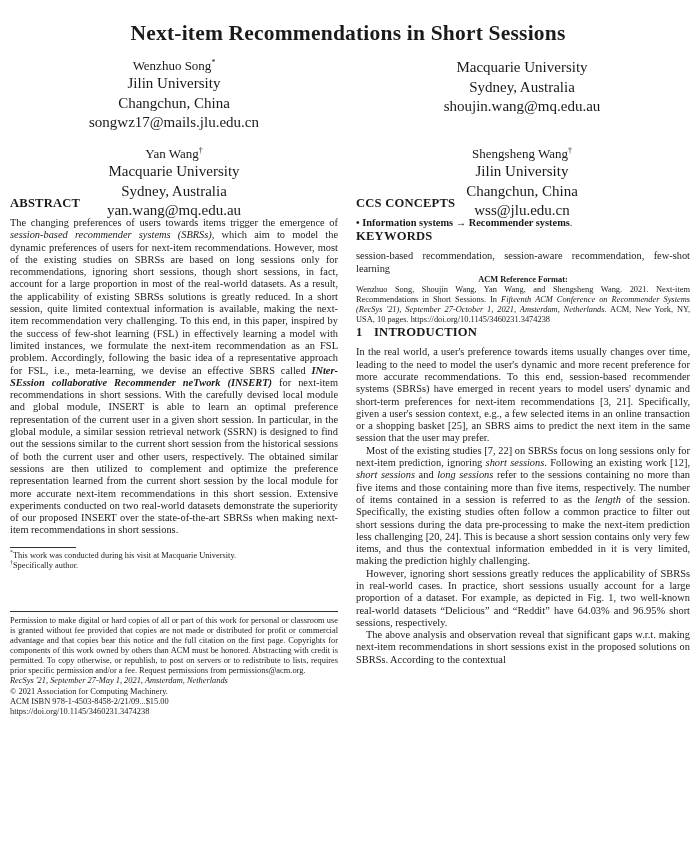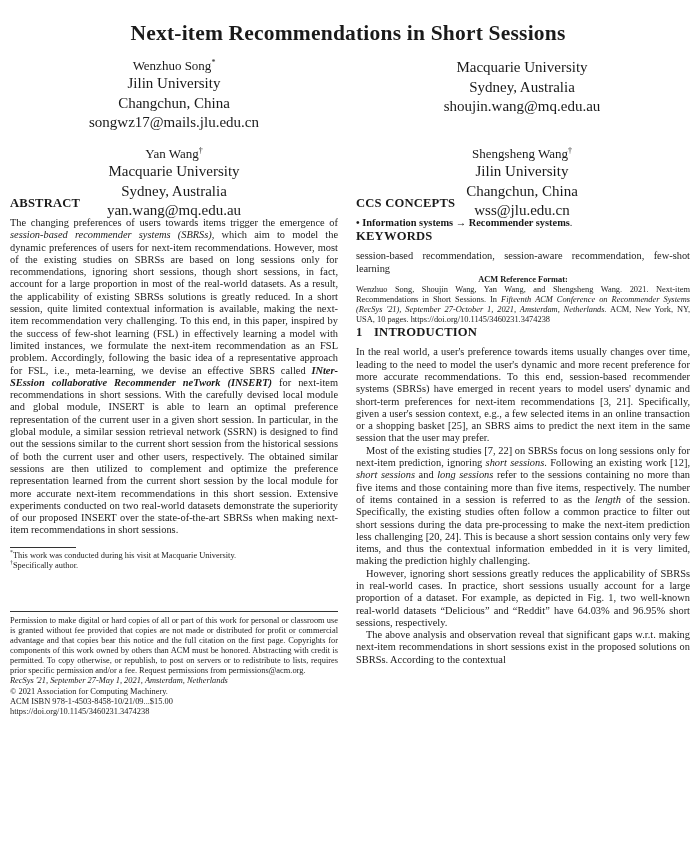--- a/index.html
+++ b/index.html
@@ -111,21 +111,21 @@
 
     <div class="footnote-rule"></div>
     <p class="small"><sup>*</sup><span>This work was conducted during his visit at Macquarie University.</span></p>
     <p class="small"><sup>†</sup><span>Specifically author.</span></p>
 
     <div class="permission">
       <div class="perm-rule"></div>
       <p class="small just">Permission to make digital or hard copies of all or part of this work for personal or classroom use is granted without fee provided that copies are not made or distributed for profit or commercial advantage and that copies bear this notice and the full citation on the first page. Copyrights for components of this work owned by others than ACM must be honored. Abstracting with credit is permitted. To copy otherwise, or republish, to post on servers or to redistribute to lists, requires prior specific permission and/or a fee. Request permissions from permissions@acm.org.</p>
       <p class="small italic">RecSys '21, September 27-May 1, 2021, Amsterdam, Netherlands</p>
       <p class="small">© 2021 Association for Computing Machinery.</p>
-      <p class="small">ACM ISBN 978-1-4503-8458-10/21/09...$15.00</p>
+      <p class="small">ACM ISBN 978-1-4503-8458-2/21/09...$15.00</p>
       <p class="small">https://doi.org/10.1145/3460231.3474238</p>
     </div>
   </div>
 
   <div class="col col-right">
     <h2 class="sec">CCS CONCEPTS</h2>
     <p class="body"><span class="seg-b">• Information systems → Recommender systems</span><span>.</span></p>
 
     <h2 class="sec mt14">KEYWORDS</h2>
     <p class="body">session-based recommendation, session-aware recommendation, few-shot learning</p>

